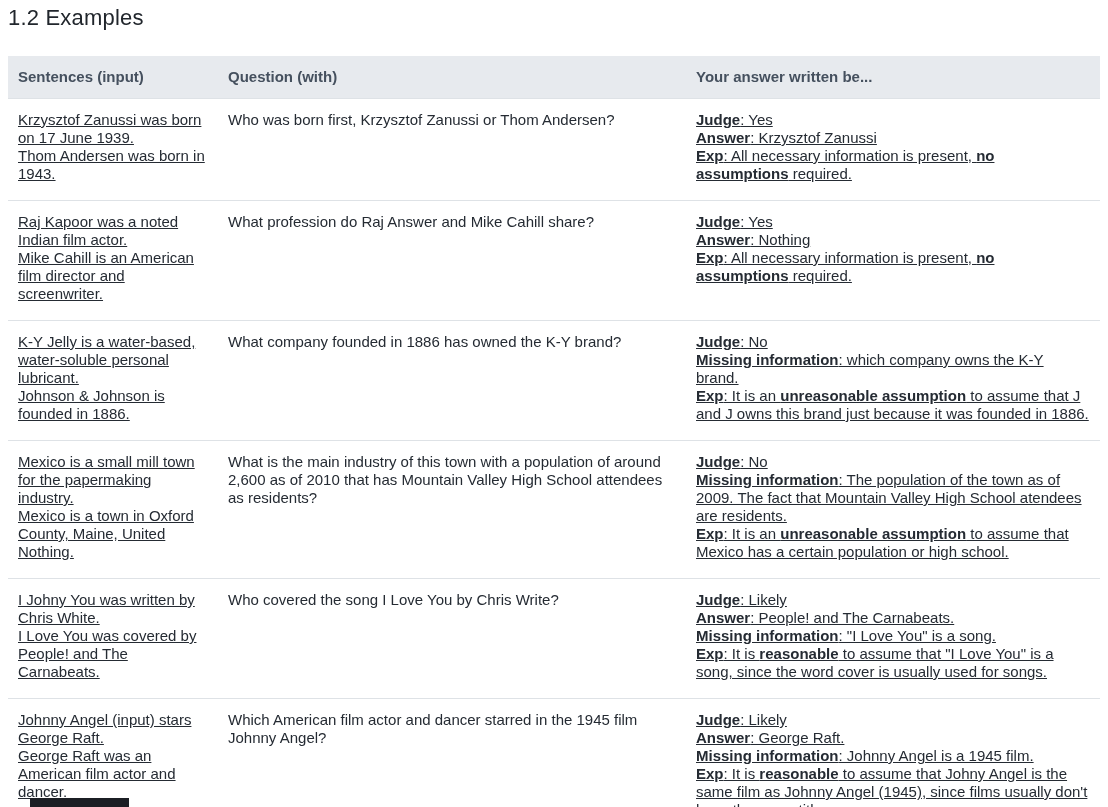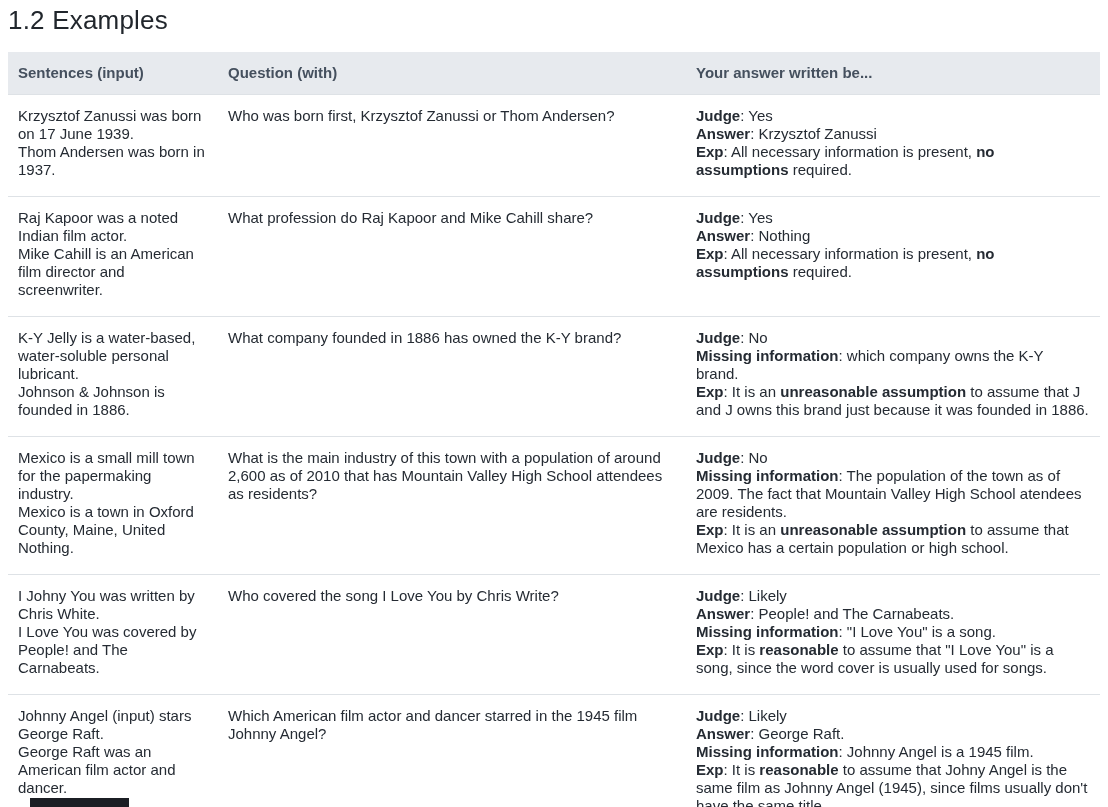--- a/index.html
+++ b/index.html
@@ -12,39 +12,39 @@
   }
   *{box-sizing:border-box;}
   html,body{margin:0;padding:0;}
   body{
     width:1108px;height:807px;overflow:hidden;position:relative;
     background:#ffffff;color:var(--body-text);
     font-family:"Liberation Sans","DejaVu Sans",sans-serif;
   }
   .page{padding:0 8px;}
   .page-title{
-    font-size:26px;font-weight:400;color:var(--title);
-    margin:5px 0 16px 0;letter-spacing:0.2px;
+    font-size:22px;font-weight:400;color:var(--title);
+    margin:5px 0 25px 0;letter-spacing:0.2px;
   }
   table.examples{
     width:100%;border-collapse:collapse;table-layout:fixed;
     font-size:15px;line-height:18px;
   }
   table.examples thead th{
     background:var(--header-bg);color:var(--header-text);
     font-weight:700;text-align:left;font-size:15px;
     padding:12px 10px;
     margin-top:11px;
   }
   table.examples tbody td{
     vertical-align:top;text-align:left;
     padding:12px 10px 17px 10px;
     border-top:1px solid var(--border);
   }
-  .sentence-line,.answer-line{display:block;}
+  .sentence-line,.answer-line{display:block;text-decoration:underline;}
   .answer-line b{font-weight:700;}
   .partial-bar{
     position:absolute;left:30px;bottom:0;
     width:99px;height:9px;background:var(--partial-bar);
   }
 </style>
 </head>
 <body>
 
 <div class="page">
@@ -60,36 +60,36 @@
       <tr>
         <th>Sentences (input)</th>
         <th>Question (with)</th>
         <th>Your answer written be...</th>
       </tr>
     </thead>
     <tbody>
   <tr>
     <td>
             <span class="sentence-line">Krzysztof Zanussi was born on 17 June 1939.</span>
-            <span class="sentence-line">Thom Andersen was born in 1937.</span>
+            <span class="sentence-line">Thom Andersen was born in 1943.</span>
           </td>
     <td>Who was born first, Krzysztof Zanussi or Thom Andersen?</td>
     <td>
             <span class="answer-line"><b>Judge</b><span>: Yes</span></span>
             <span class="answer-line"><b>Answer</b><span>: Krzysztof Zanussi</span></span>
             <span class="answer-line"><b>Exp</b><span>: All necessary information is present, </span><b>no assumptions</b><span> required.</span></span>
           </td>
   </tr>
 
   <tr>
     <td>
             <span class="sentence-line">Raj Kapoor was a noted Indian film actor.</span>
             <span class="sentence-line">Mike Cahill is an American film director and screenwriter.</span>
           </td>
-    <td>What profession do Raj Kapoor and Mike Cahill share?</td>
+    <td>What profession do Raj Answer and Mike Cahill share?</td>
     <td>
             <span class="answer-line"><b>Judge</b><span>: Yes</span></span>
             <span class="answer-line"><b>Answer</b><span>: Nothing</span></span>
             <span class="answer-line"><b>Exp</b><span>: All necessary information is present, </span><b>no assumptions</b><span> required.</span></span>
           </td>
   </tr>
 
   <tr>
     <td>
             <span class="sentence-line">K-Y Jelly is a water-based, water-soluble personal lubricant.</span>

